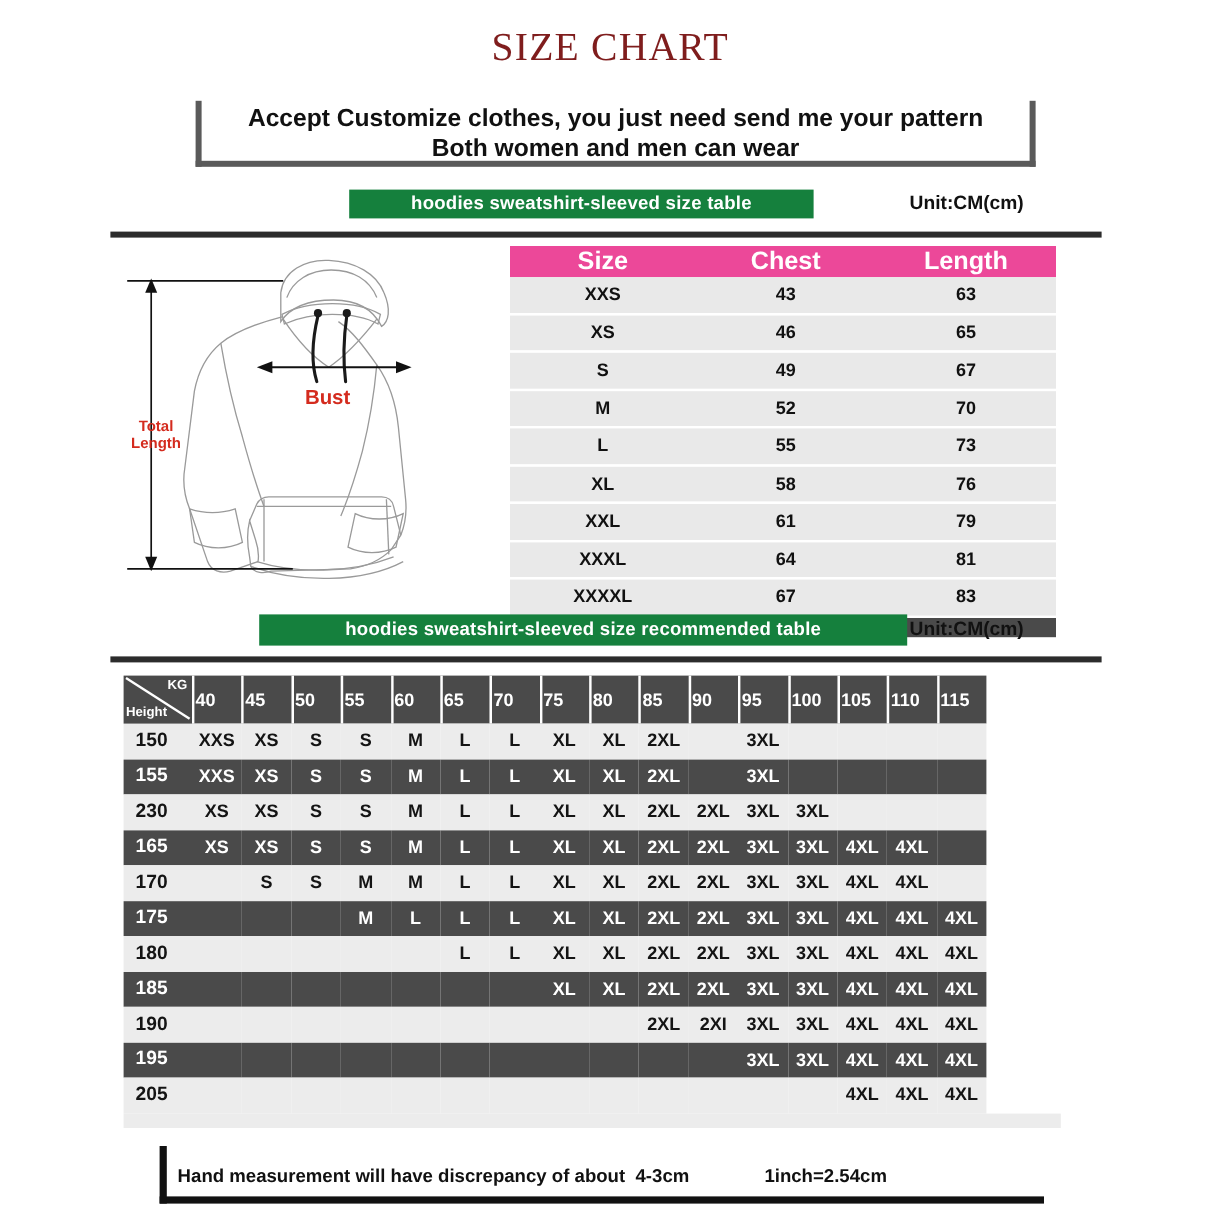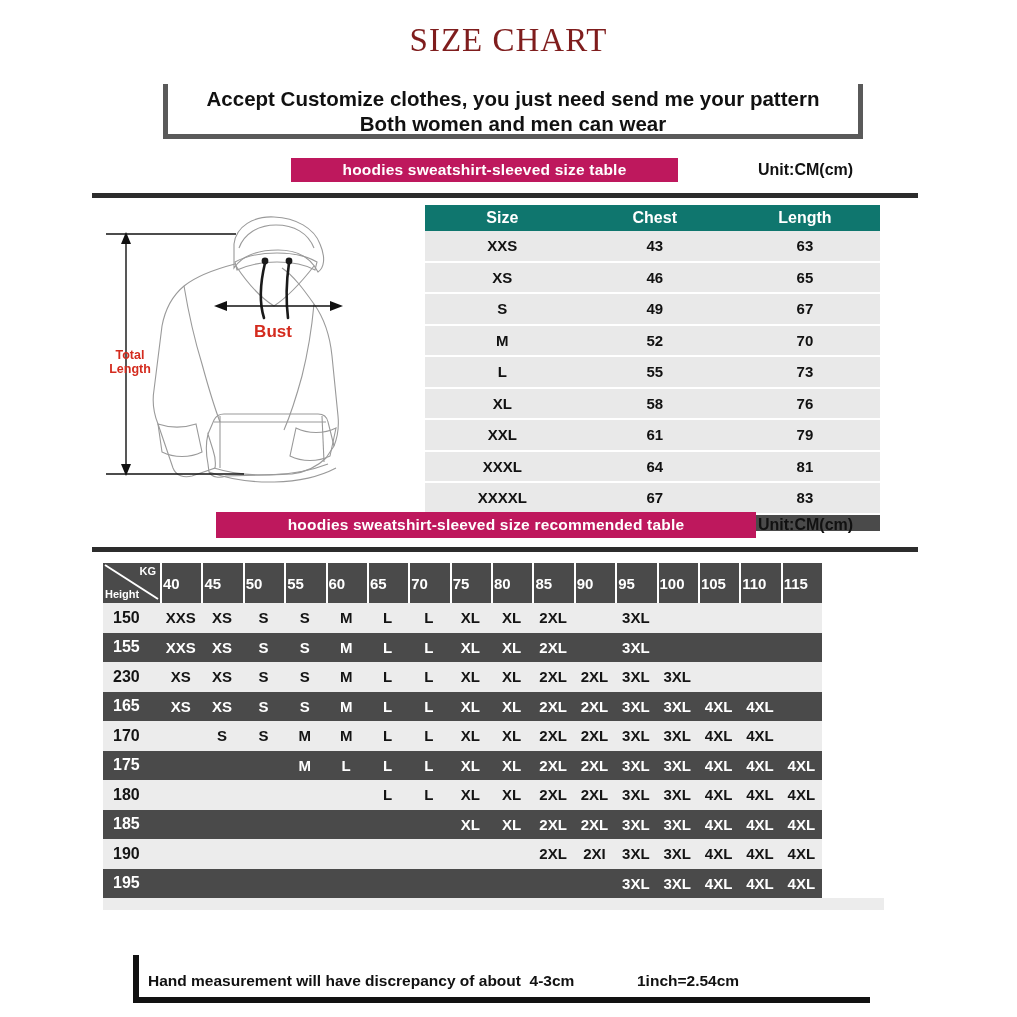--- a/index.html
+++ b/index.html
@@ -29,21 +29,21 @@
   }
   .banner-text{
     position:absolute;left:163px;top:86px;width:700px;
     text-align:center;color:#111;
     font-size:20.5px;font-weight:bold;line-height:25px;
   }
   .banner-l2{display:block;}
 
   
   .bar{
-    position:absolute;background:#be185d;color:#fff;
+    position:absolute;background:#15803d;color:#fff;
     font-size:15.5px;font-weight:bold;
     display:flex;align-items:center;justify-content:center;
     letter-spacing:.2px;
   }
   #bar1{left:291px;top:158px;width:387px;height:24px;}
   #bar2{left:216px;top:512px;width:540px;height:26px;}
   .unit{
     position:absolute;color:#111;font-size:16px;font-weight:bold;
   }
   #unit1{left:758px;top:161px;}
@@ -62,21 +62,21 @@
     position:absolute;color:#d42b1e;font-weight:bold;font-size:12.5px;
     line-height:14px;text-align:center;
   }
   #total-length-label{left:102px;top:348px;width:56px;}
   #bust-label{left:240px;top:325px;width:66px;font-size:17px;}
 
   
   .t1{position:absolute;left:425px;top:205px;width:455px;}
   .t1 table{border-collapse:collapse;width:455px;}
   .t1 th{
-    background:#0f766e;color:#ffffff;font-size:16px;font-weight:bold;
+    background:#ec4899;color:#ffffff;font-size:21px;font-weight:bold;
     height:24px;text-align:center;
   }
   .t1 td{
     background:#e9e9e9;color:#111;font-size:15px;font-weight:bold;
     height:27.5px;text-align:center;
   }
   .t1 tr.spacer td{background:#ffffff;height:2px;padding:0;}
   .t1-foot{
     width:455px;height:16px;background:#4a4a4a;margin-top:2px;
   }
@@ -508,20 +508,39 @@
             <td></td>
             <td></td>
             <td></td>
             <td></td>
             <td>3XL</td>
             <td>3XL</td>
             <td>4XL</td>
             <td>4XL</td>
             <td>4XL</td>
           </tr>
+          <tr class="light">
+            <td class="hcell">205</td>
+            <td></td>
+            <td></td>
+            <td></td>
+            <td></td>
+            <td></td>
+            <td></td>
+            <td></td>
+            <td></td>
+            <td></td>
+            <td></td>
+            <td></td>
+            <td></td>
+            <td></td>
+            <td>4XL</td>
+            <td>4XL</td>
+            <td>4XL</td>
+          </tr>
         </tbody>
     </table>
     <div class="t2-tail"></div>
   </div>
 
   <div class="note-box"></div>
   <div class="note-text">Hand measurement will have discrepancy of about  4-3cm</div>
   <div class="note-inch">1inch=2.54cm</div>
 
 </div>

